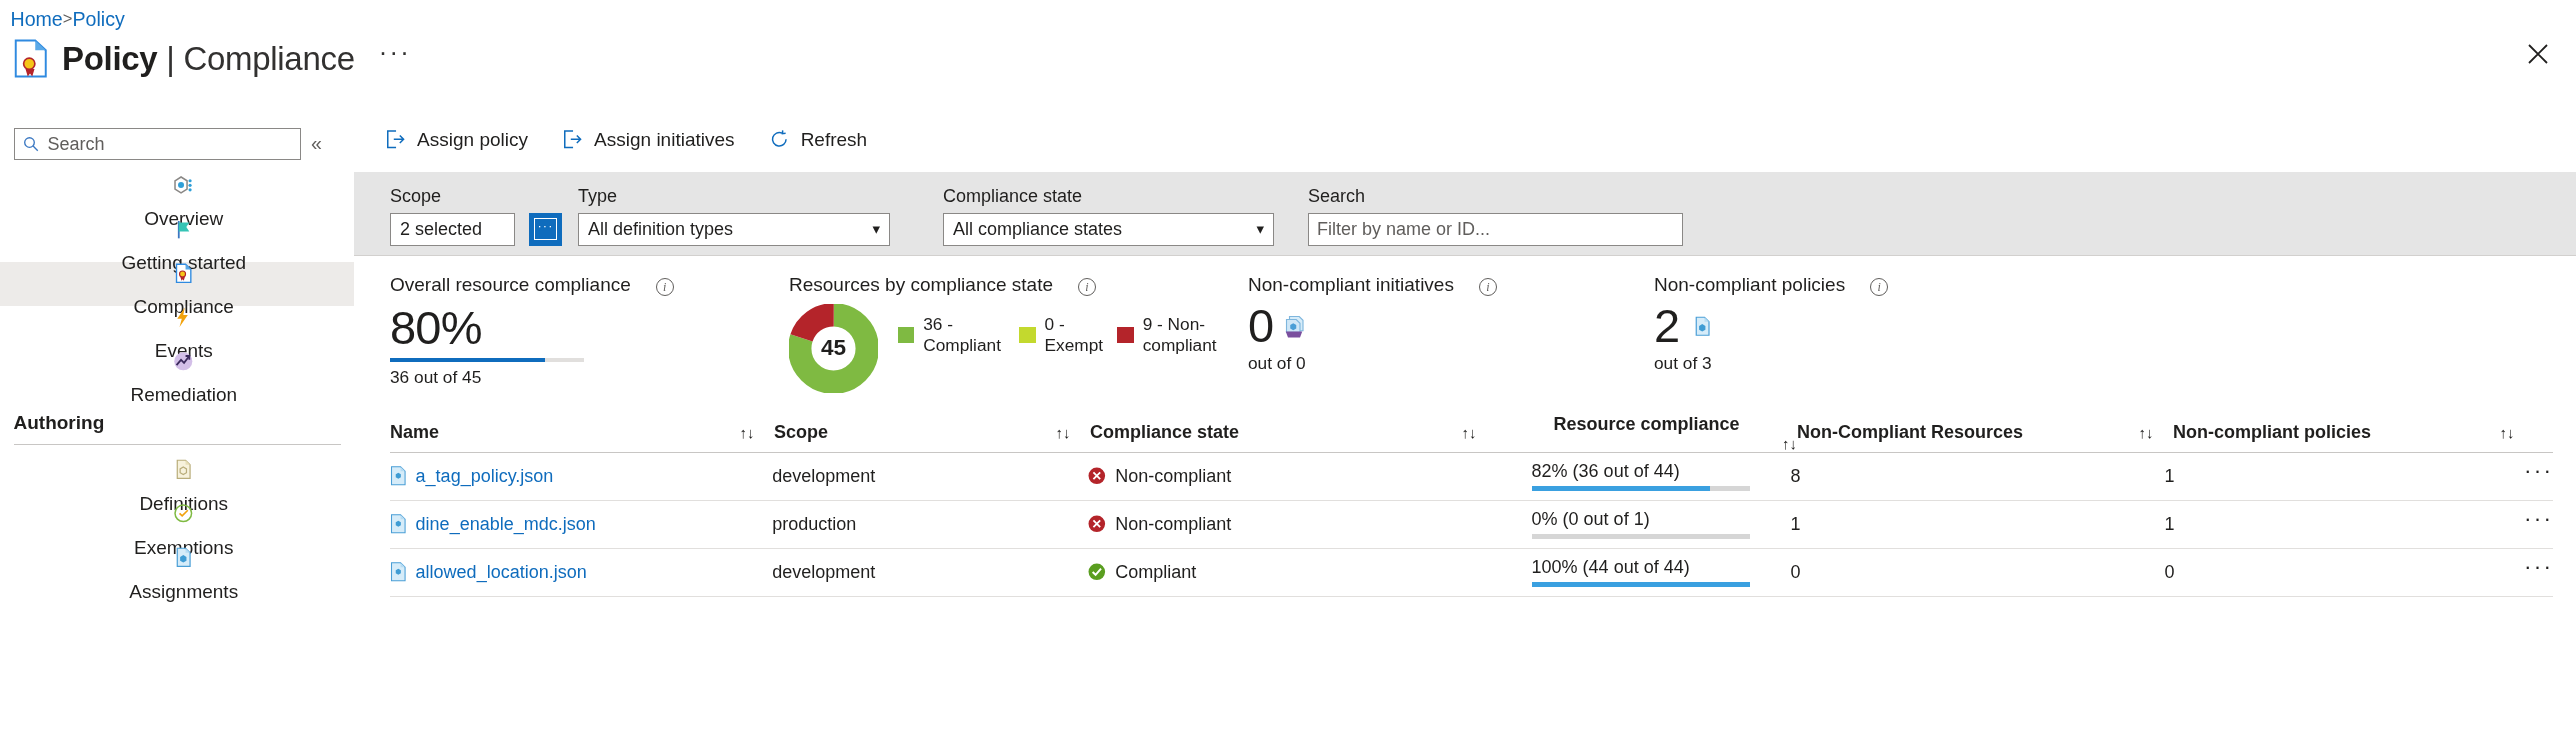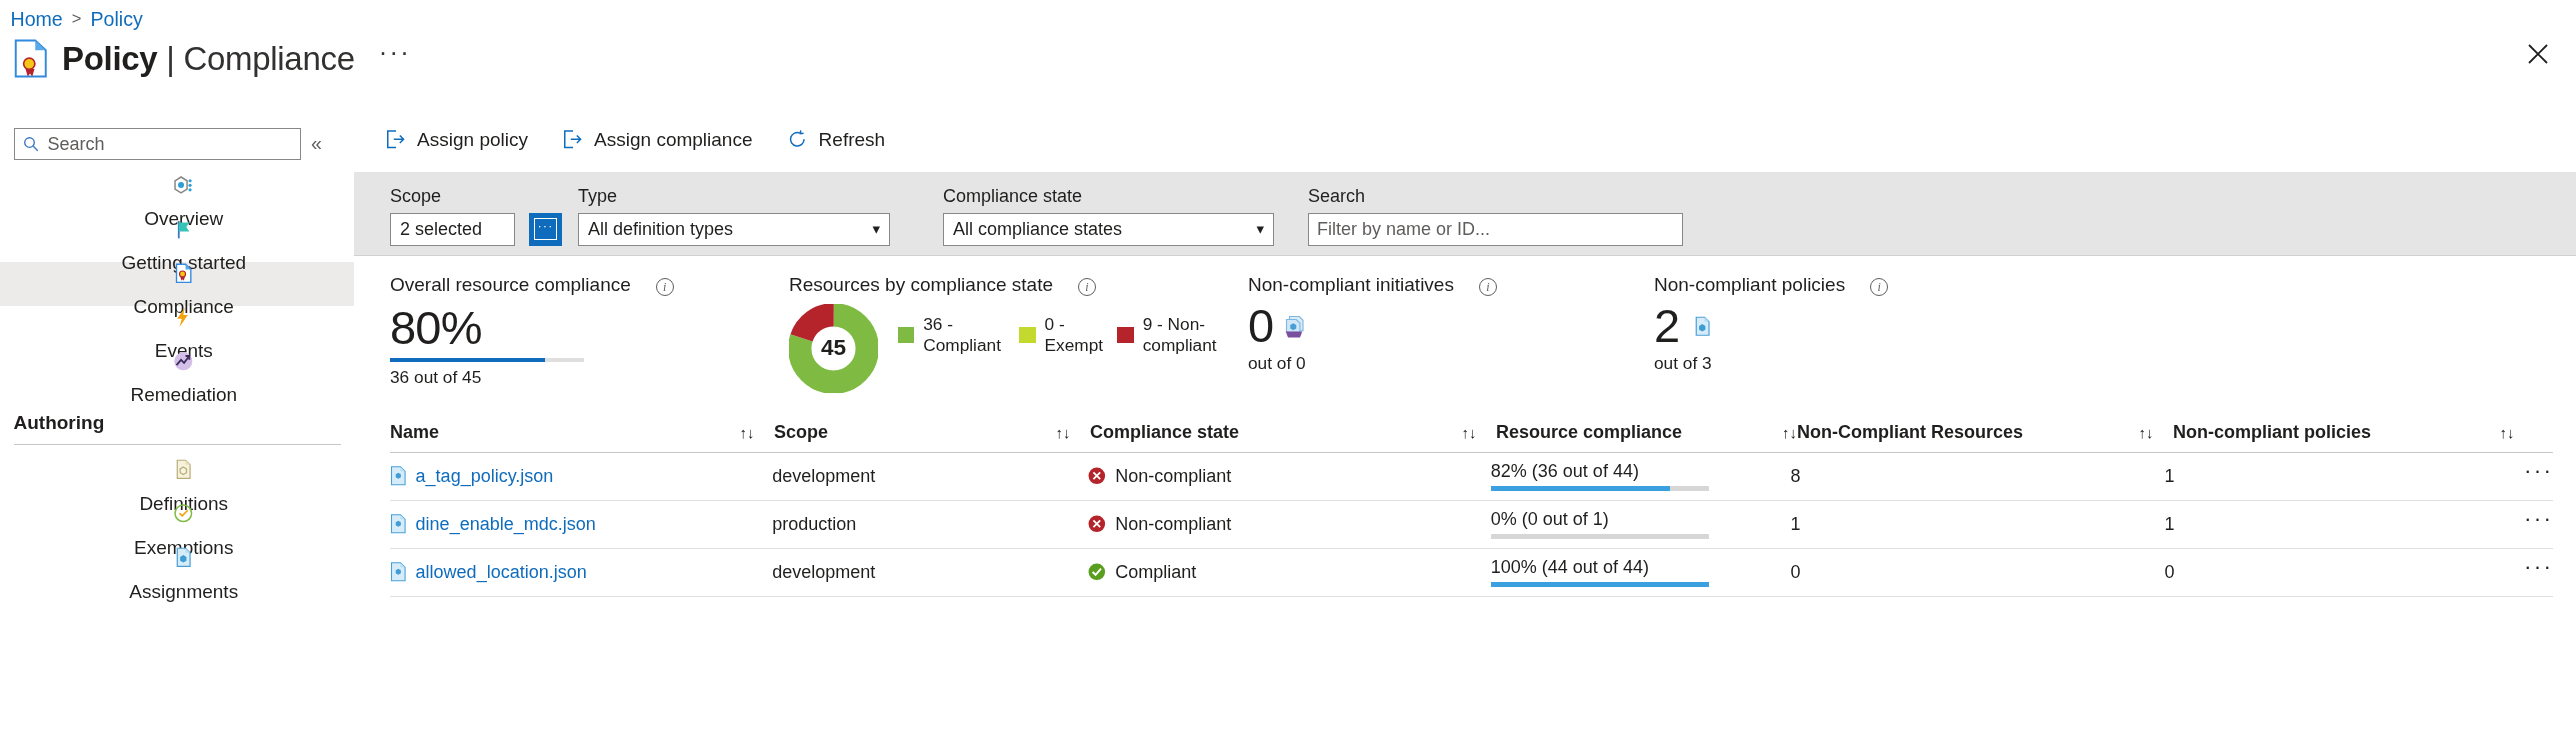--- a/index.html
+++ b/index.html
@@ -7,21 +7,21 @@
     width: 2576px; height: 749px;
     background: #ffffff;
     font-family: "Liberation Sans", sans-serif;
     color: #201f1e;
     overflow: hidden;
   }
 
   
   .breadcrumb {
     position: absolute; left: 10.5px; top: 7.5px;
-    display: flex; align-items: center; gap: 9px;
+    display: flex; align-items: center; 
     font-size: 19.6px;
   }
   .crumb-link { color: #0f6cbd; cursor: pointer; }
   .crumb-sep { color: #605e5c; font-size: 16.6px; }
 
   
   .title-row {
     position: absolute; left: 13.5px; top: 39px;
     display: flex; align-items: center; gap: 13.5px;
   }
@@ -180,21 +180,21 @@
   .t-head .cell { font-size: 18px; font-weight: 700; color: #201f1e; }
   .body-row { height: 48px; font-size: 18px; color: #201f1e; }
   .cell { display: flex; align-items: center; }
   .cell .sorter {
     color: #201f1e; font-size: 15px; margin-left: auto; padding-right: 19.6px;
     cursor: pointer; white-space: nowrap;
   }
   .c-name  { width: 384px; }
   .c-scope { width: 316px; }
   .c-state { width: 406px; }
-  .c-rescomp { width: 301px; }
+  .c-rescomp { width: 301px; flex-direction: column; }
   .c-nonres { width: 376px; }
   .c-nonpol { width: 361px; }
   .c-more  { flex: 1; justify-content: flex-end; }
 
   .name-cell { display: flex; align-items: center; gap: 9px; }
   .name-link { color: #0f6cbd; cursor: pointer; }
   .doc-mini { width: 16.6px; height: 19.6px; flex: none; }
 
   .state-cell { display: flex; align-items: center; gap: 9px; }
   .state-ico { width: 19.6px; height: 19.6px; flex: none; }
@@ -338,21 +338,21 @@
         <path d="M16 4 H5 V26 H16" fill="none" stroke="#0f6cbd" stroke-width="2"></path>
         <path d="M13 15 H26 M21 10 L26 15 L21 20" fill="none" stroke="#0f6cbd" stroke-width="2"></path>
       </svg>
       <span>Assign policy</span>
     </div>
     <div class="cmd-btn">
       <svg class="cmd-ico" viewBox="0 0 30 30">
         <path d="M16 4 H5 V26 H16" fill="none" stroke="#0f6cbd" stroke-width="2"></path>
         <path d="M13 15 H26 M21 10 L26 15 L21 20" fill="none" stroke="#0f6cbd" stroke-width="2"></path>
       </svg>
-      <span>Assign compliance</span>
+      <span>Assign initiatives</span>
     </div>
     <div class="cmd-btn">
       <svg class="cmd-ico" viewBox="0 0 30 30">
         <path d="M24 15 a9 9 0 1 1 -5.2 -8.2" fill="none" stroke="#0f6cbd" stroke-width="2"></path>
         <path d="M19.5 3.2 L19.2 7.6 L23.4 7.1" fill="none" stroke="#0f6cbd" stroke-width="2"></path>
       </svg>
       <span>Refresh</span>
     </div>
   </div>
 

